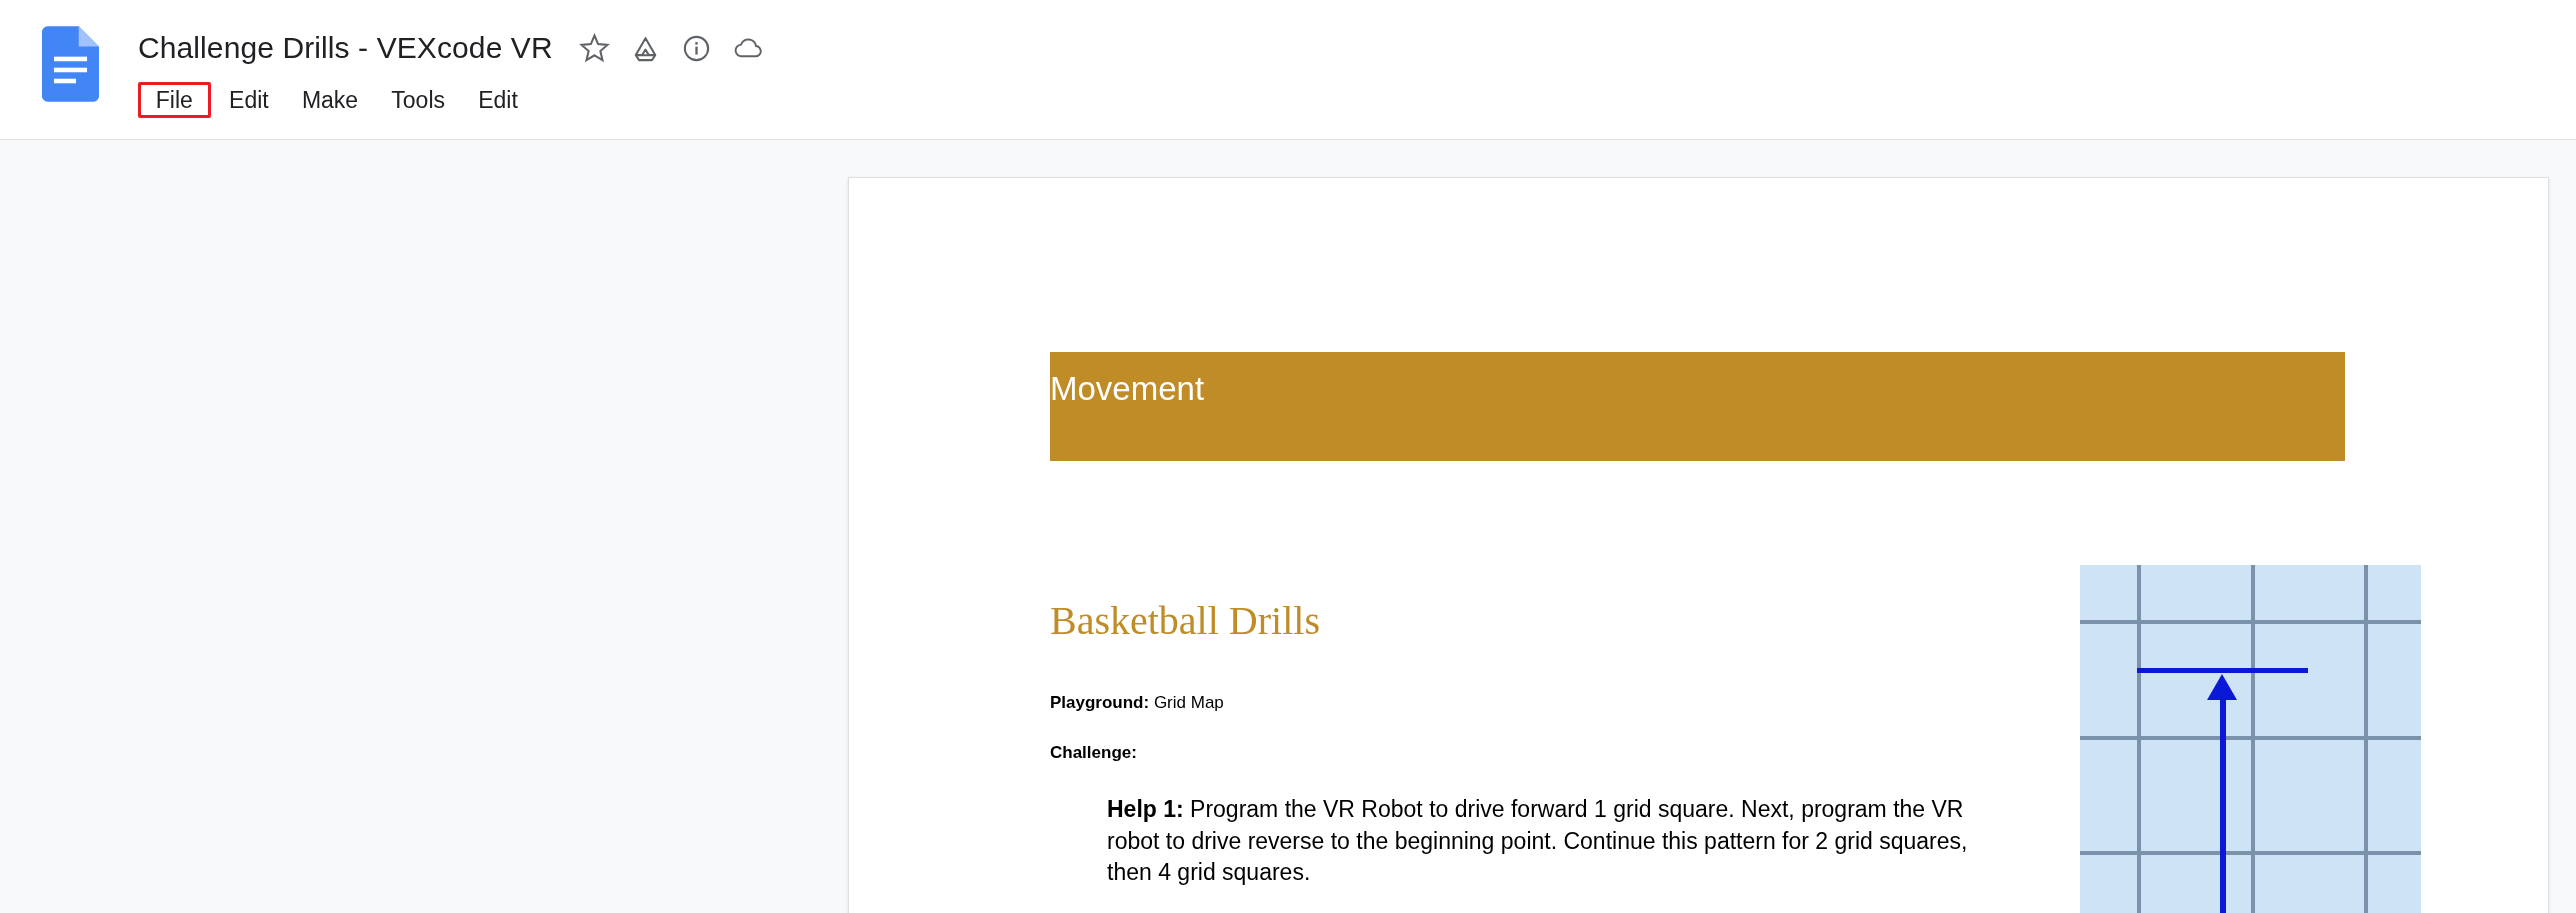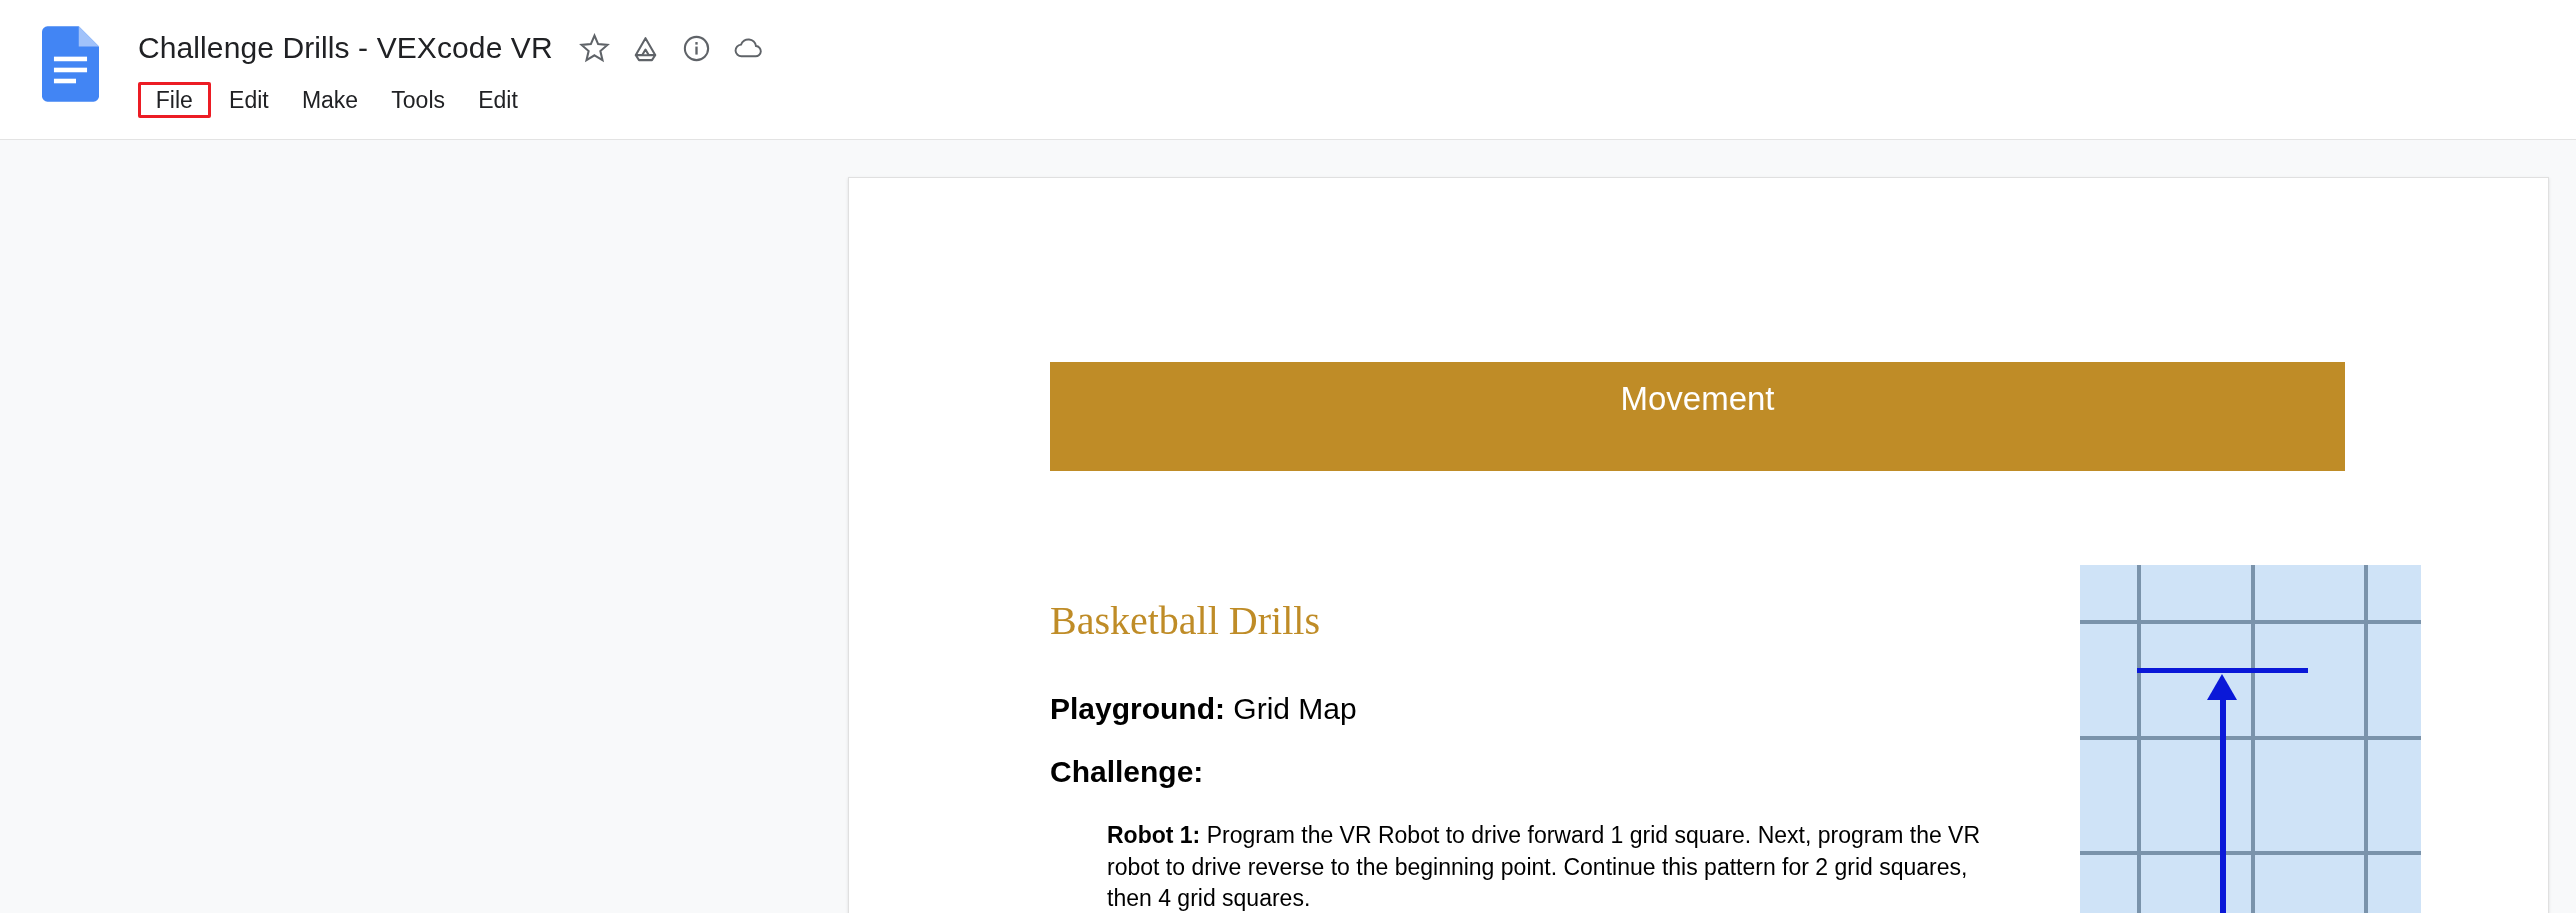--- a/index.html
+++ b/index.html
@@ -100,26 +100,26 @@
     height: 830px;
     background: #ffffff;
     border: 0.9px solid #e0e0e0;
     box-shadow: 0 0.9px 2.8px rgba(60,64,67,0.15);
     box-sizing: border-box;
   }
 
   .banner {
     position: absolute;
     left: 201px;
-    top: 184px;
+    top: 174px;
     width: 1295px;
     height: 109px;
     background: #bf8c27;
     box-sizing: border-box;
-    text-align: center;
+    text-align: left;
     color: #ffffff;
   }
   .banner-title {
     font-size: 33px;
     line-height: 1;
     padding-top: 20px;
     font-weight: 400;
   }
   .banner-sub {
     font-size: 18.4px;
@@ -141,21 +141,21 @@
   }
 
   .body-block {
     position: absolute;
     left: 201px;
     top: 516px;
     width: 950px;
     color: #000000;
   }
   .para {
-    font-size: 30px;
+    font-size: 17px;
     line-height: 1.0;
     margin-bottom: 33px;
   }
   .para b { font-weight: bold; }
   .level-block {
     margin-left: 57px;
     font-size: 23px;
     line-height: 1.38;
   }
 
@@ -256,21 +256,21 @@
     <div class="doc-h1">Basketball Drills</div>
 
     <div class="body-block">
       <div class="para">
         <b>Playground:</b><span> Grid Map</span>
       </div>
       <div class="para">
         <b>Challenge:</b><span></span>
       </div>
       <div class="level-block">
-        <b>Robot 1:</b><span> Program the VR Robot to drive forward 1 grid square. Next, program the VR robot to drive reverse to the beginning point. Continue this pattern for 2 grid squares, then 4 grid squares.</span>
+        <b>Help 1:</b><span> Program the VR Robot to drive forward 1 grid square. Next, program the VR robot to drive reverse to the beginning point. Continue this pattern for 2 grid squares, then 4 grid squares.</span>
       </div>
     </div>
 
     <div class="gridmap">
       <div class="gline-v" style="left: 57px;"></div>
       <div class="gline-v" style="left: 171px;"></div>
       <div class="gline-v" style="left: 284px;"></div>
       <div class="gline-h" style="top: 55px;"></div>
       <div class="gline-h" style="top: 171px;"></div>
       <div class="gline-h" style="top: 286px;"></div>

